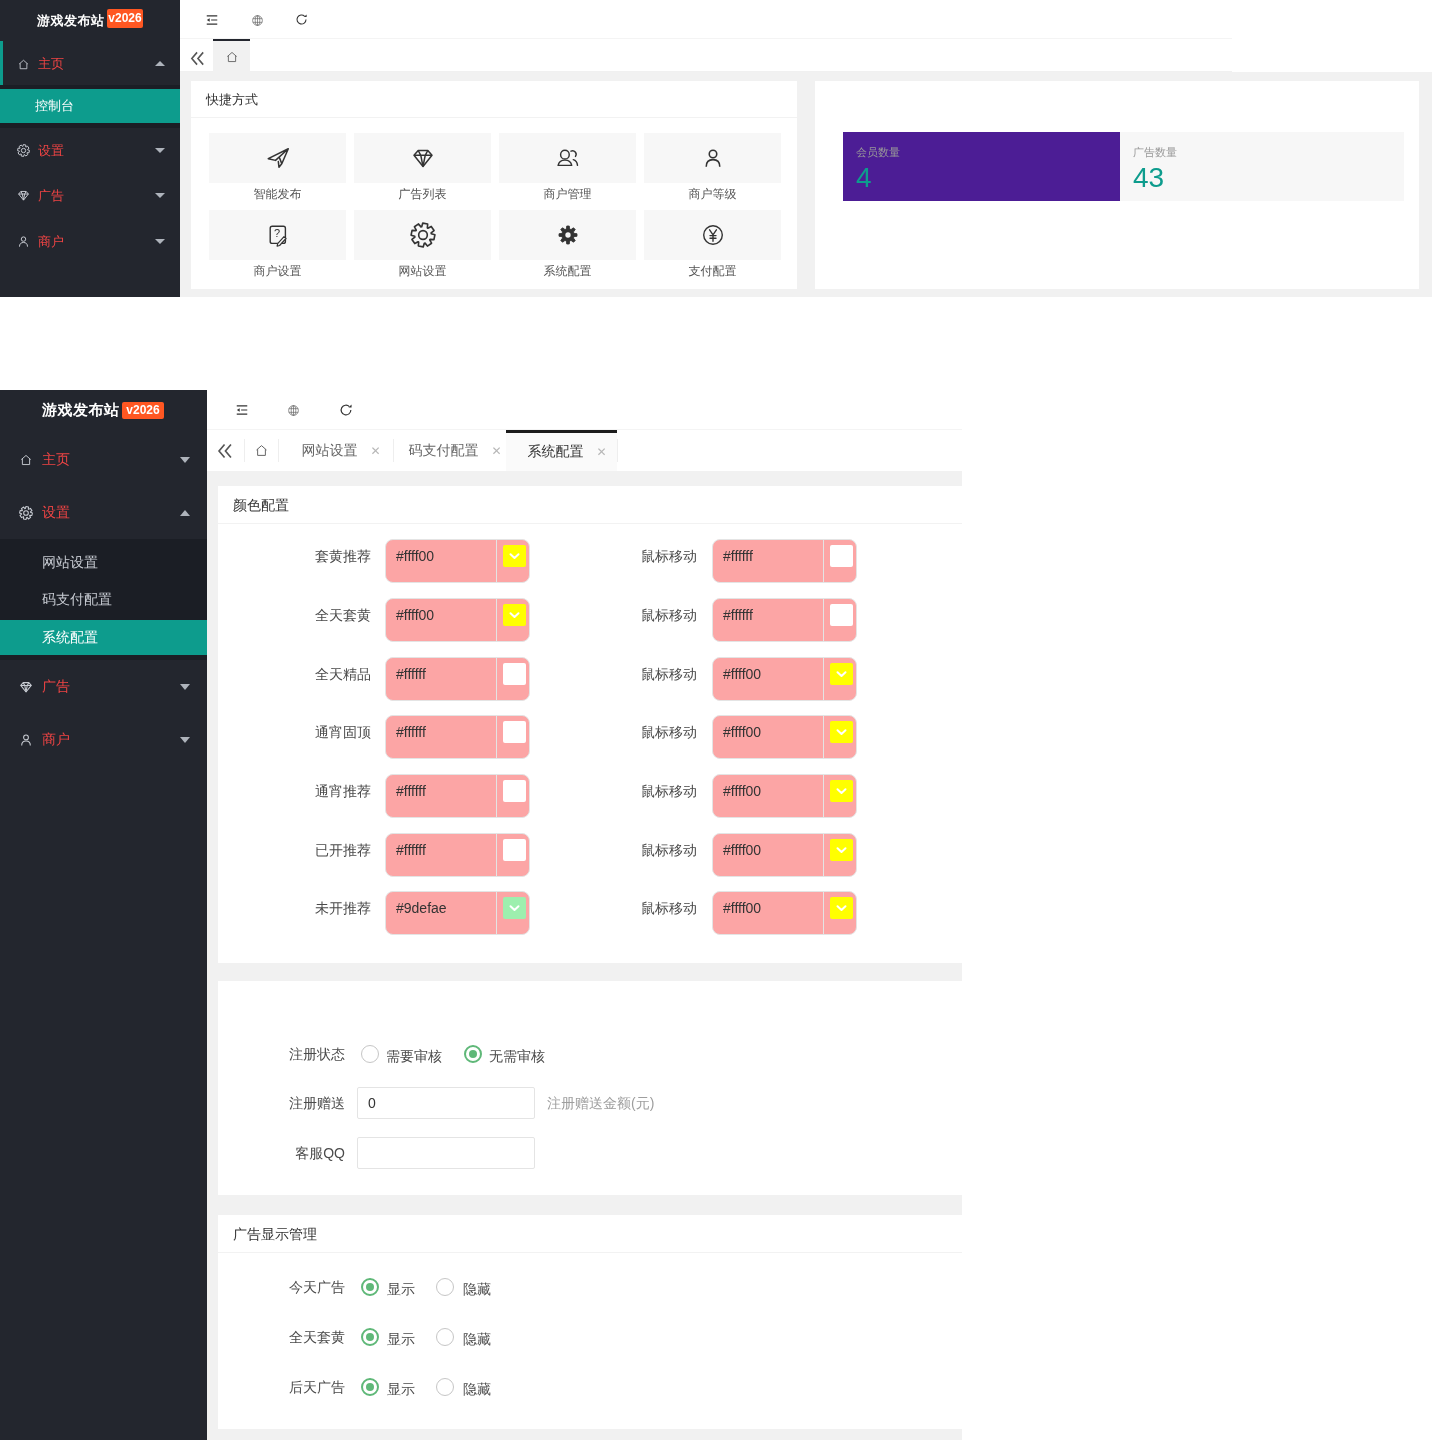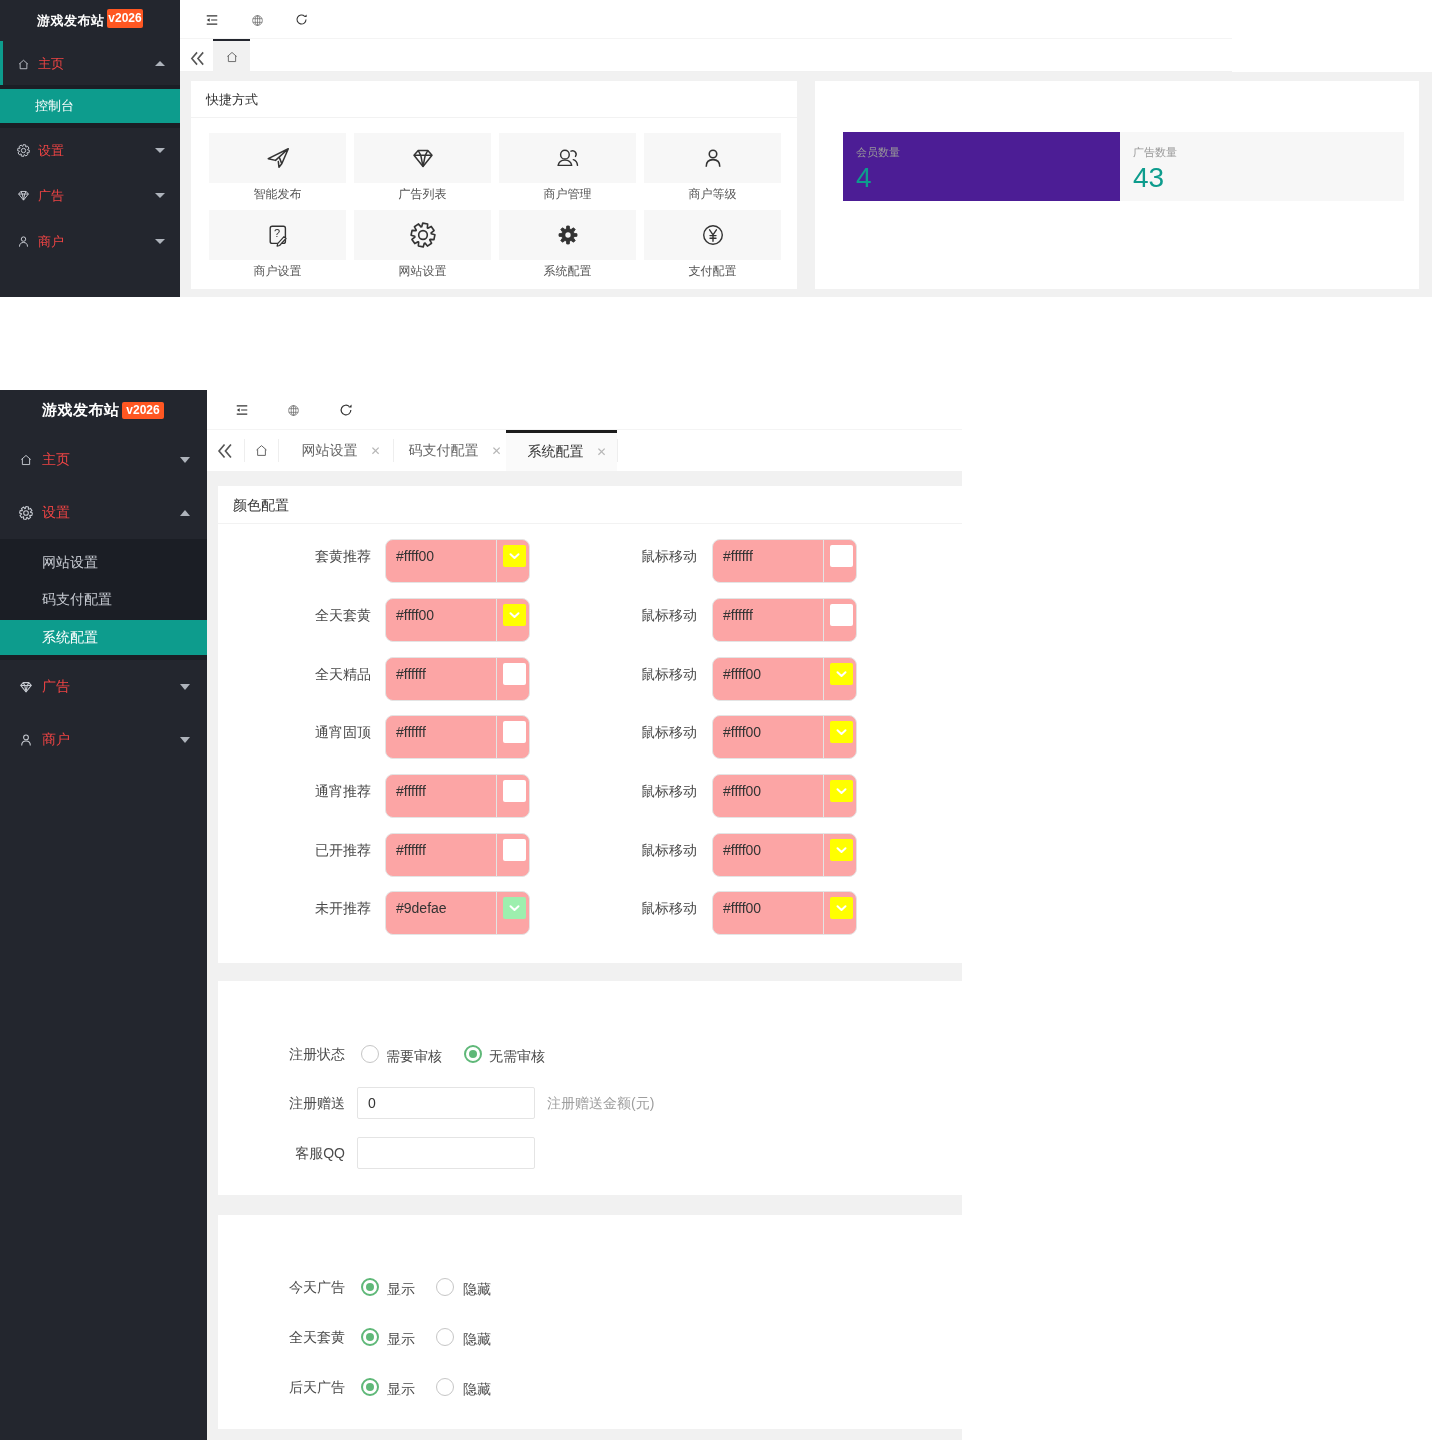--- a/index.html
+++ b/index.html
@@ -427,20 +427,21 @@
           <div class="rtx" style="left:168px;top:66px">需要审核</div>
           <div class="radio on" style="left:246px;top:64px"></div>
           <div class="rtx" style="left:271px;top:66px">无需审核</div>
           <div class="clab" style="left:0;top:106px;width:127px">注册赠送</div>
           <div class="inp" style="left:139px;top:106px;width:178px">0</div>
           <div class="abs" style="left:329px;top:106px;font-size:14px;color:#9e9e9e;line-height:32px">注册赠送金额(元)</div>
           <div class="clab" style="left:0;top:156px;width:127px">客服QQ</div>
           <div class="inp" style="left:139px;top:156px;width:178px"></div>
         </div>
         <div class="card" style="left:11px;top:744px;width:744px;height:214px">
+          <div class="chead">广告显示管理</div>
           <div class="clab" style="left:0;top:56px;width:127px;line-height:32px">今天广告</div>
           <div class="radio on" style="left:143px;top:63px"></div>
           <div class="rtx" style="left:169px;top:65px">显示</div>
           <div class="radio" style="left:218px;top:63px"></div>
           <div class="rtx" style="left:245px;top:65px">隐藏</div>
           <div class="clab" style="left:0;top:106px;width:127px;line-height:32px">全天套黄</div>
           <div class="radio on" style="left:143px;top:113px"></div>
           <div class="rtx" style="left:169px;top:115px">显示</div>
           <div class="radio" style="left:218px;top:113px"></div>
           <div class="rtx" style="left:245px;top:115px">隐藏</div>

